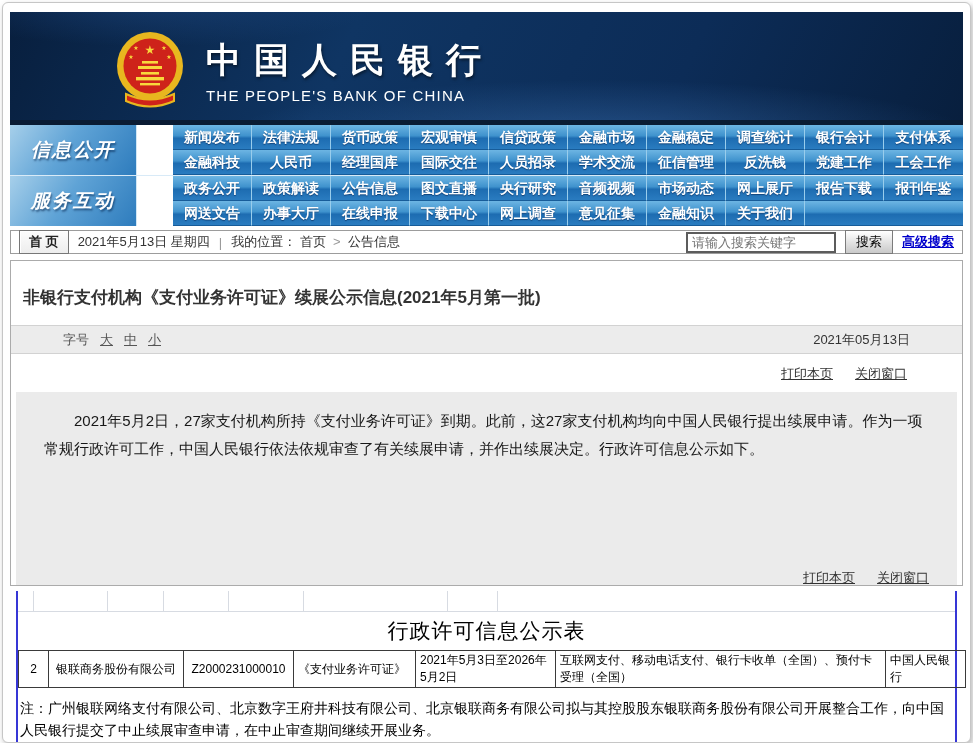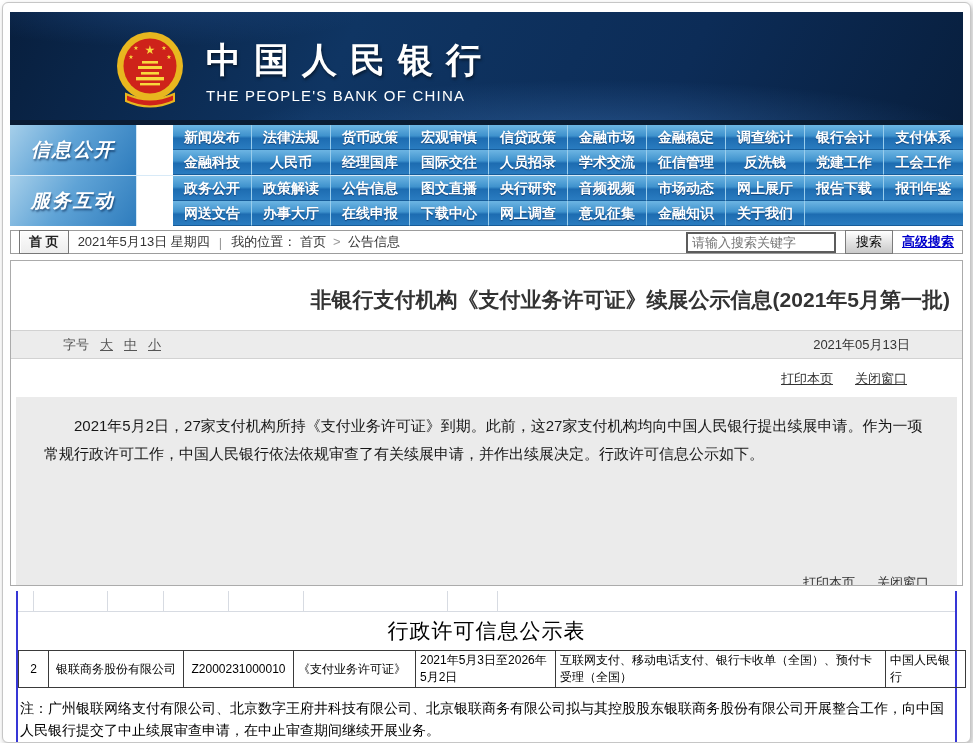--- a/index.html
+++ b/index.html
@@ -46,21 +46,21 @@
   .loc a { color:#333; text-decoration:none; }
   .search-wrap { margin-left:auto; display:flex; align-items:center; gap:9px; }
   .search-input { width:150px; height:21px; border:2px solid #5c5c5c; padding:0 4px; font-size:13px; color:#555;
     font-family:inherit; }
   .search-btn { border:1px solid #7b7b7b; background:linear-gradient(#ffffff,#c9c9c9); font-size:13px;
     padding:2px 10px; cursor:pointer; font-family:inherit; }
   .adv-link { color:#0000cc; font-weight:bold; text-decoration:underline; font-size:13px; cursor:pointer; }
 
   
   .panel { margin-top:6px; border:1px solid #ababab; background:#fff; height:326px; overflow:hidden; }
-  .article-title { text-align:right; font-size:21px; font-weight:bold; color:#333; padding:25px 12px 16px; }
+  .article-title { text-align:left; font-size:17px; font-weight:bold; color:#333; padding:25px 12px 16px; }
   .size-bar { display:flex; align-items:center; height:29px; background:#ececec;
     border-top:1px solid #d2d2d2; border-bottom:1px solid #d2d2d2; padding:0 52px; font-size:13px; color:#555; }
   .size-bar .sizes { display:flex; gap:11px; margin-left:11px; }
   .size-bar .sizes span { text-decoration:underline; cursor:pointer; }
   .size-bar .art-date { margin-left:auto; color:#333; }
   .print-row { display:flex; justify-content:flex-end; gap:22px; padding:11px 55px 9px; font-size:13px; }
   .print-row span { color:#333; text-decoration:underline; cursor:pointer; }
   .article-body { margin:0 5px; background:#ebebeb; height:204px; padding:15px 28px 0; position:relative;
     font-size:15px; color:#171717; }
   .article-body p { margin:0; text-indent:2em; line-height:1.85; }

